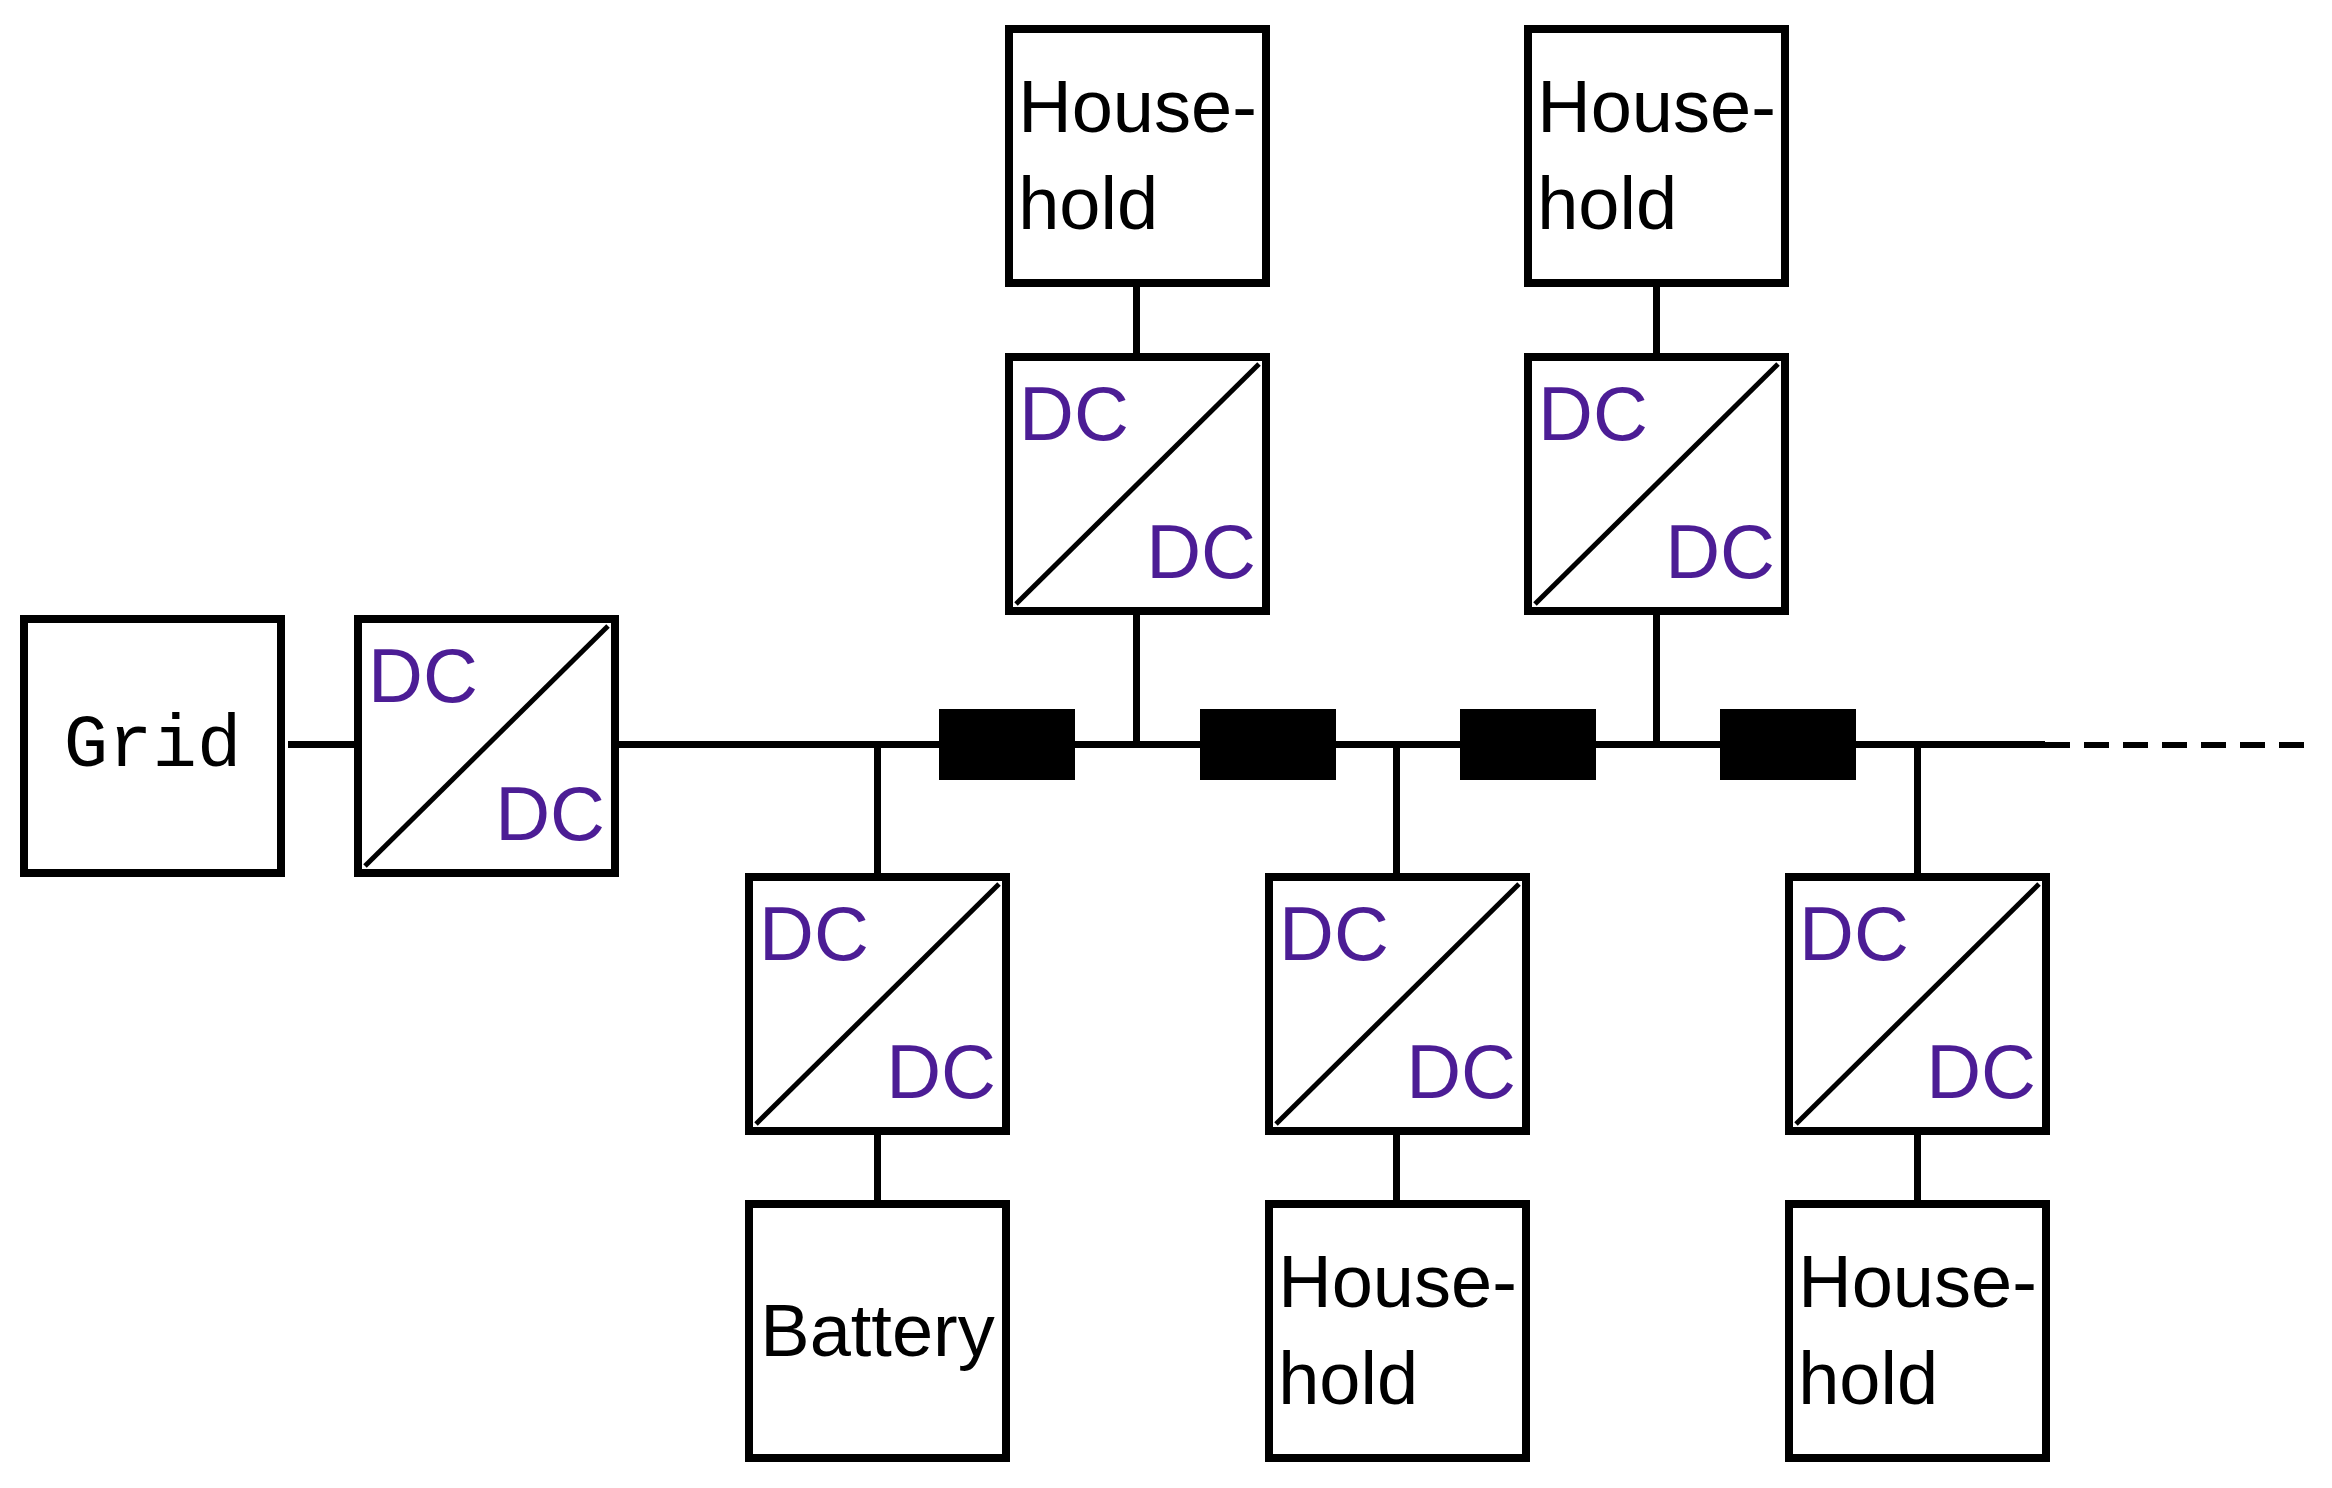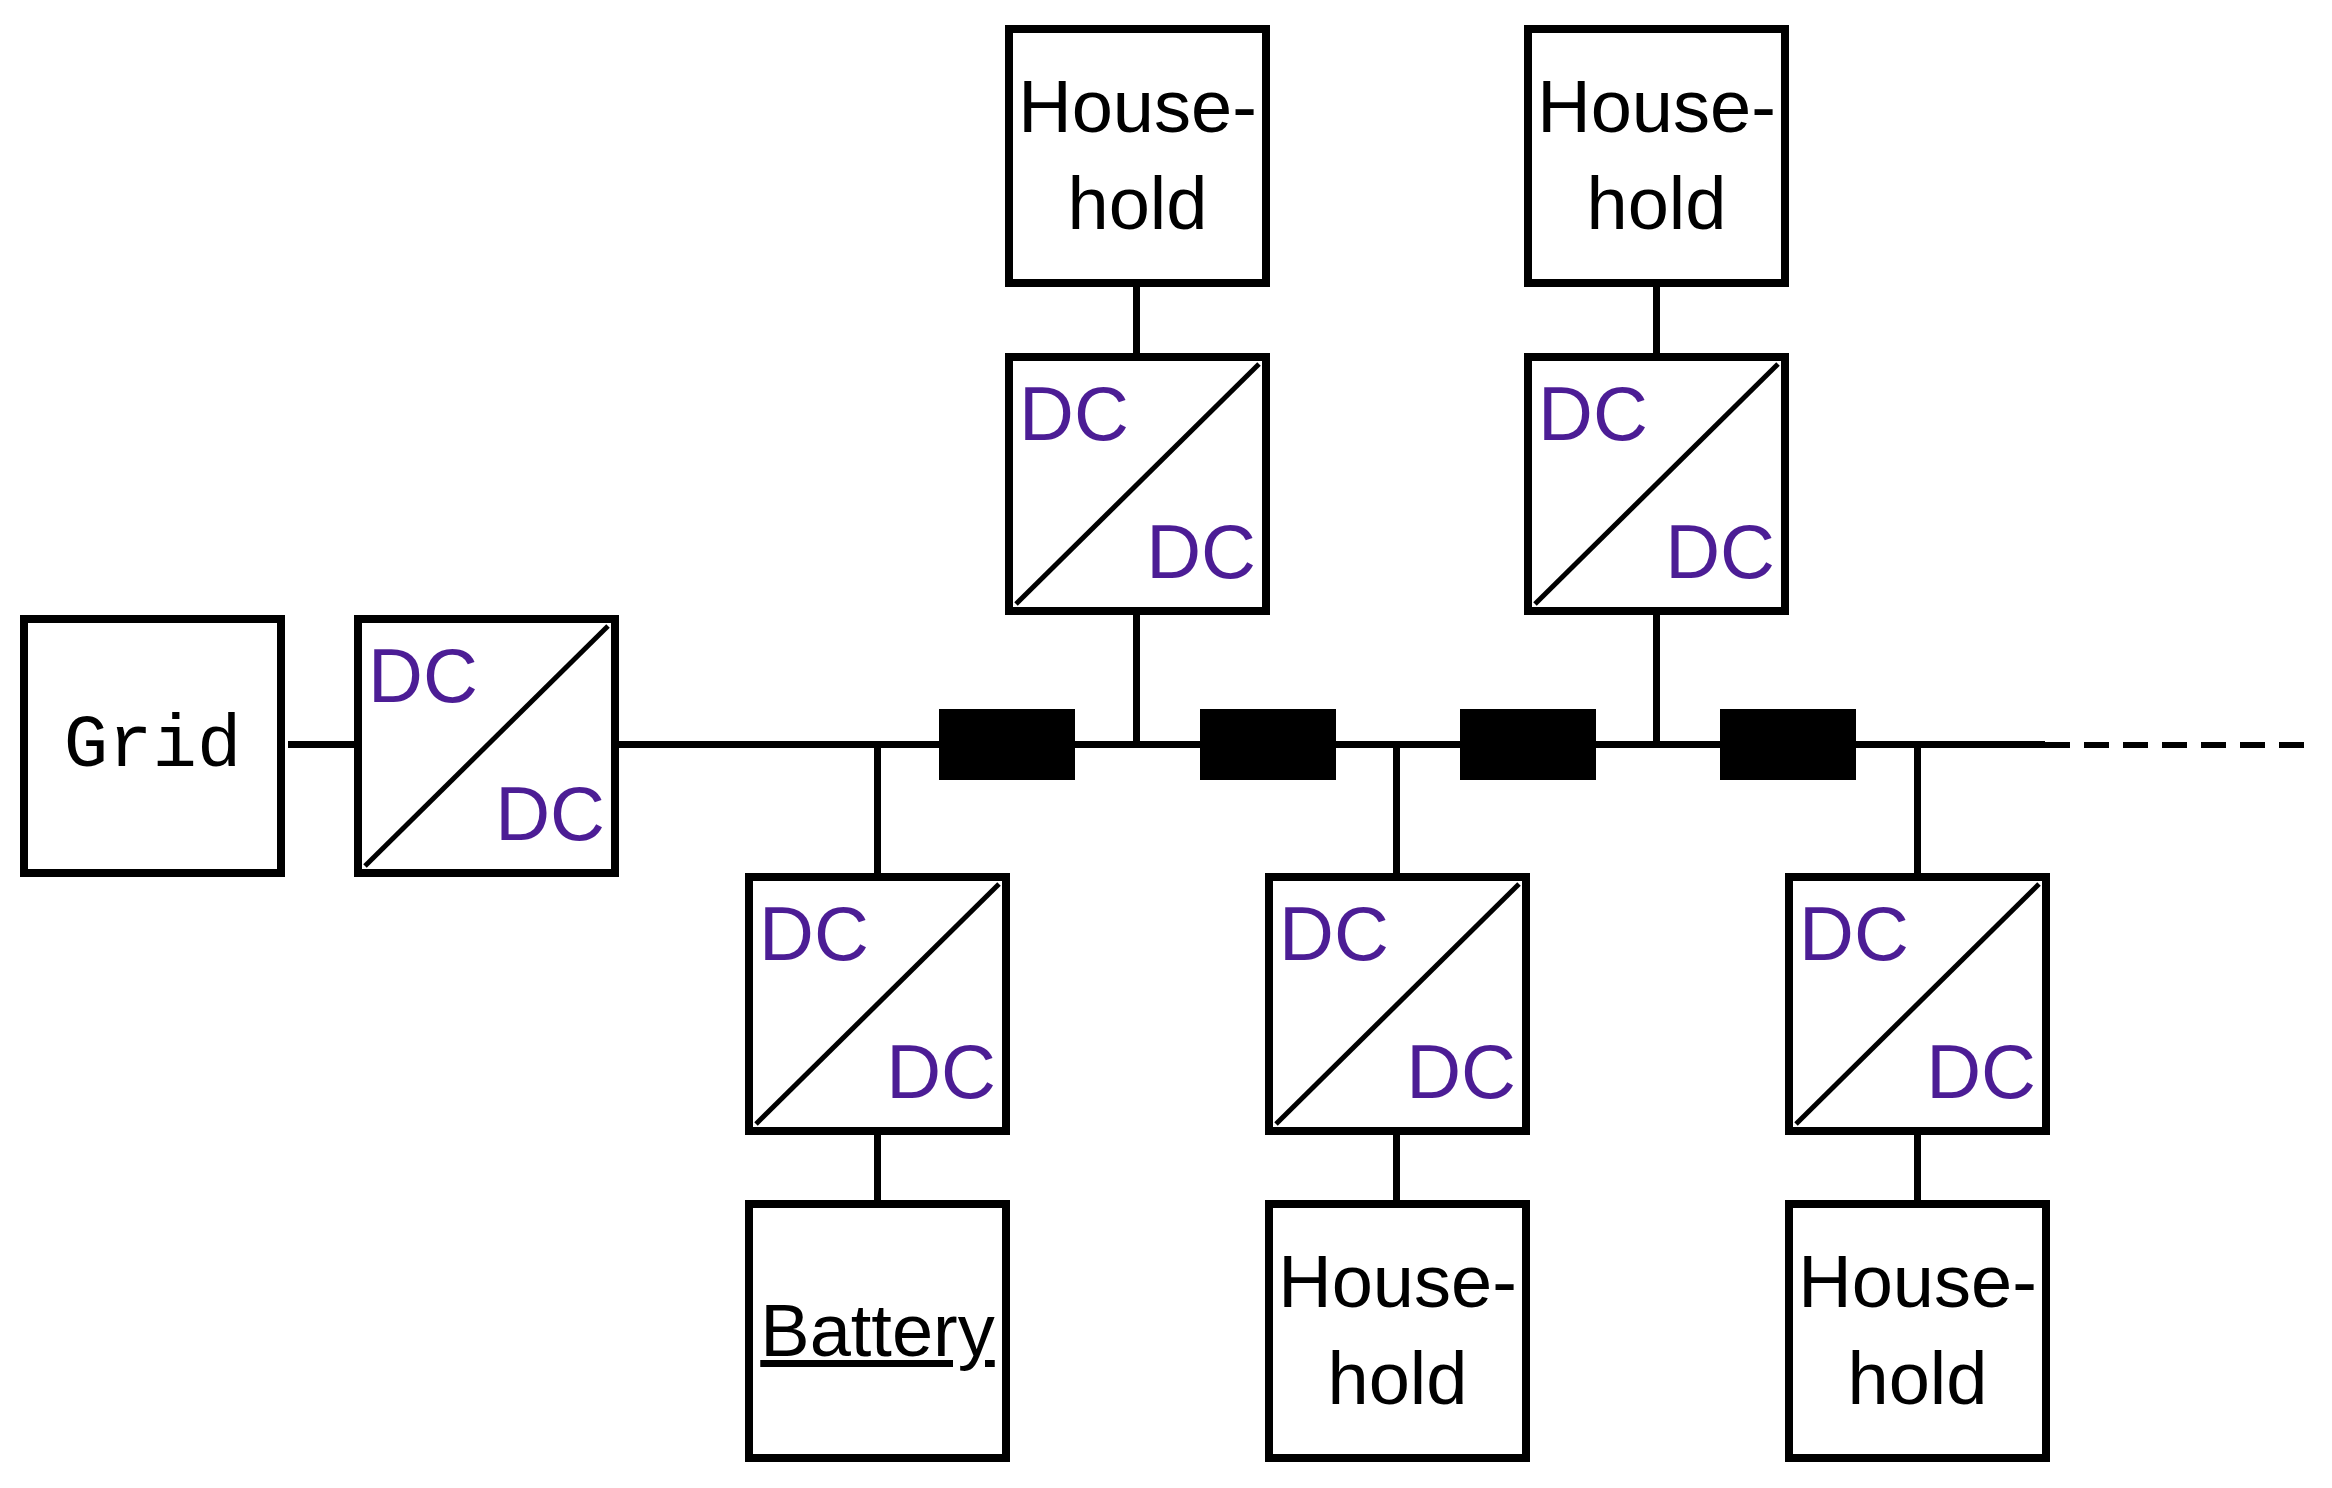--- a/index.html
+++ b/index.html
@@ -2,21 +2,21 @@
 <html><head>
 <meta charset="utf-8">
 <style>
   html,body{margin:0;padding:0;background:#ffffff;}
   .stage{position:relative;width:2332px;height:1488px;background:#ffffff;overflow:hidden;
          font-family:"Liberation Sans",sans-serif;}
   
   .box{position:absolute;width:265px;height:262px;box-sizing:border-box;
        border:8px solid #000;background:#fff;}
   .center-box{display:flex;align-items:center;justify-content:center;}
-  .box-label{font-size:74px;line-height:1.31;color:#000;text-align:center;white-space:nowrap;}
+  .box-label{font-size:74px;line-height:1.31;color:#000;text-align:left;white-space:nowrap;}
   
   .diag{position:absolute;left:0;top:0;width:100%;height:100%;display:block;}
   .dc{position:absolute;font-size:76px;line-height:1;color:#4c1d95;}
   .dc-top{left:6px;top:15px;}
   .dc-bot{right:6px;bottom:17px;}
   
   .hline,.vline,.block{position:absolute;background:#000;}
   .hline{height:7px;}
   .vline{width:7px;}
   #c-grid{left:288px;top:741px;width:72px;}
@@ -37,21 +37,21 @@
   .block{top:709px;width:136px;height:71px;}
   #blk1{left:939px;} #blk2{left:1200px;} #blk3{left:1460px;} #blk4{left:1720px;}
   
   #grid-box{left:20px;top:615px;font-family:Liberation Mono, monospace;}
   #conv-grid{left:354px;top:615px;}
   #hh-t1{left:1005px;top:25px;}
   #conv-t1{left:1005px;top:353px;}
   #hh-t2{left:1524px;top:25px;}
   #conv-t2{left:1524px;top:353px;}
   #conv-bat{left:745px;top:873px;}
-  #bat{left:745px;top:1200px;text-decoration:underline;}
+  #bat{left:745px;top:1200px;}
   #conv-b1{left:1265px;top:873px;}
   #hh-b1{left:1265px;top:1200px;}
   #conv-b2{left:1785px;top:873px;}
   #hh-b2{left:1785px;top:1200px;}
 </style>
 </head>
 <body>
 
 <div class="stage">
 

